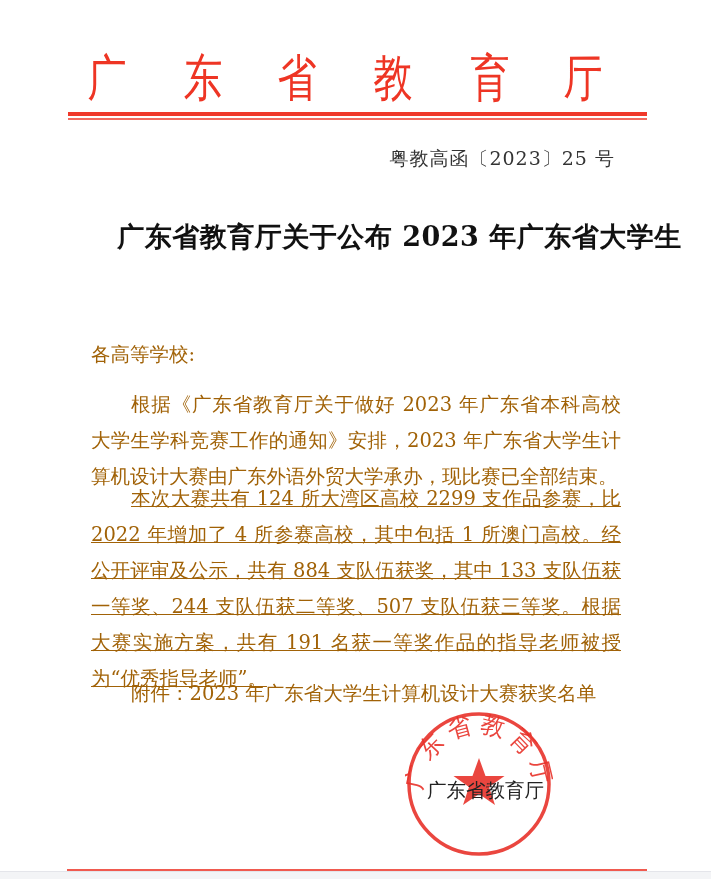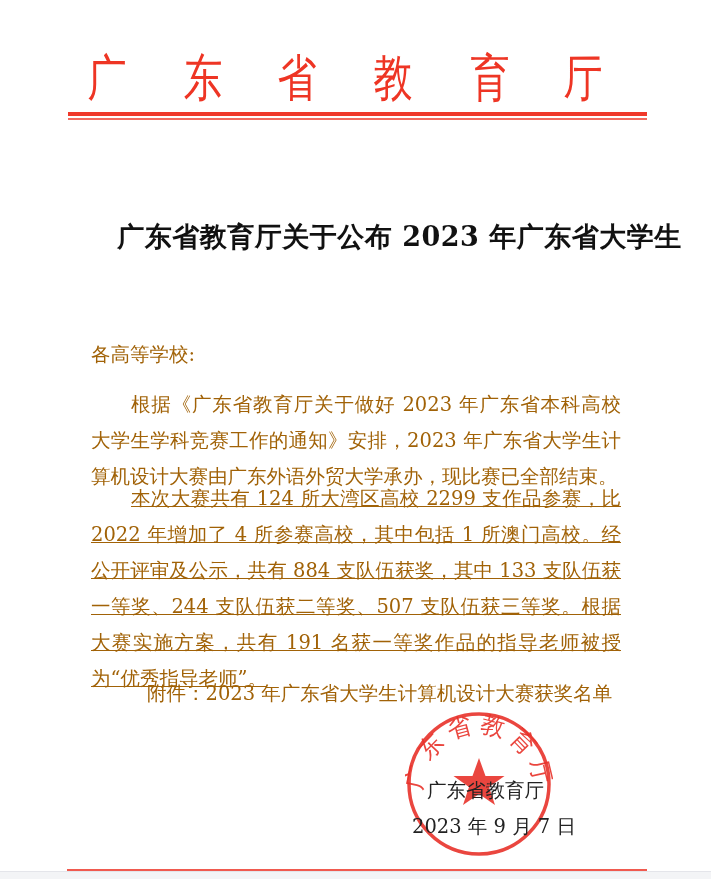--- a/index.html
+++ b/index.html
@@ -38,21 +38,21 @@
   .doc-title.l1 { top: 215px; }
   .doc-title.l2 { top: 258px; }
 
   .body-text {
     position: absolute; left: 91px; width: 530px;
     font-size: 19.5px; line-height: 36px; color: #a16207;
   }
   .salutation { top: 337px; }
   .para1 { top: 387px; text-indent: 40px; text-align: justify; }
   .para2 { top: 481px; text-indent: 40px; text-align: justify; text-decoration: underline; }
-  .attachment { top: 676px; left: 147px; width: 520px; }
+  .attachment { top: 676px; left: 131px; width: 520px; }
 
   .seal {
     position: absolute; left: 405px; top: 710px; width: 148px; height: 148px;
   }
   .sign-org {
     position: absolute; left: 427px; top: 776px;
     font-size: 19.5px; line-height: 30px; color: #222;
   }
   .sign-date {
     position: absolute; left: 412px; top: 812px;
@@ -71,37 +71,37 @@
     <span style="left:77px">广</span>
     <span style="left:173px">东</span>
     <span style="left:267px">省</span>
     <span style="left:363px">教</span>
     <span style="left:460px">育</span>
     <span style="left:553px">厅</span>
   </div>
   <div class="rule-thick"></div>
   <div class="rule-thin"></div>
 
+  <div class="doc-number">粤教高函〔2023〕25 号</div>
 
   <div class="doc-title l1">广东省教育厅关于公布 2023 年广东省大学生</div>
 
   <div class="body-text salutation">各高等学校:</div>
   <div class="body-text para1">根据《广东省教育厅关于做好 2023 年广东省本科高校大学生学科竞赛工作的通知》安排，2023 年广东省大学生计算机设计大赛由广东外语外贸大学承办，现比赛已全部结束。</div>
   <div class="body-text para2">本次大赛共有 124 所大湾区高校 2299 支作品参赛，比 2022 年增加了 4 所参赛高校，其中包括 1 所澳门高校。经公开评审及公示，共有 884 支队伍获奖，其中 133 支队伍获一等奖、244 支队伍获二等奖、507 支队伍获三等奖。根据大赛实施方案，共有 191 名获一等奖作品的指导老师被授为“优秀指导老师”。</div>
   <div class="body-text attachment">附件：2023 年广东省大学生计算机设计大赛获奖名单</div>
 
   <svg class="seal" viewBox="0 0 148 148">
     <defs>
       <path id="sealArc" d="M 24 104 A 56 56 0 1 1 124 104"></path>
     </defs>
     <circle cx="74" cy="74" r="70" fill="none" stroke="#e8322a" stroke-width="3.5" opacity="0.9"></circle>
     <text font-size="24" fill="#e8322a" opacity="0.9" font-family="DejaVu Serif, serif">
       <textPath href="#sealArc" startOffset="50%" text-anchor="middle" letter-spacing="6" id="sealText">广东省教育厅</textPath>
     </text>
     <polygon points="74,48 80.5,66 99.5,66 84,77 90,95 74,84 58,95 64,77 48.5,66 67.5,66" fill="#e8322a" opacity="0.9"></polygon>
   </svg>
 
   <div class="sign-org">广东省教育厅</div>
-  <div class="sign-date">2023 年 9 月 7 日</div>
 
   <div class="footer-rule"></div>
   <div class="footer-bar"></div>
 </div>
 
 </body></html>

